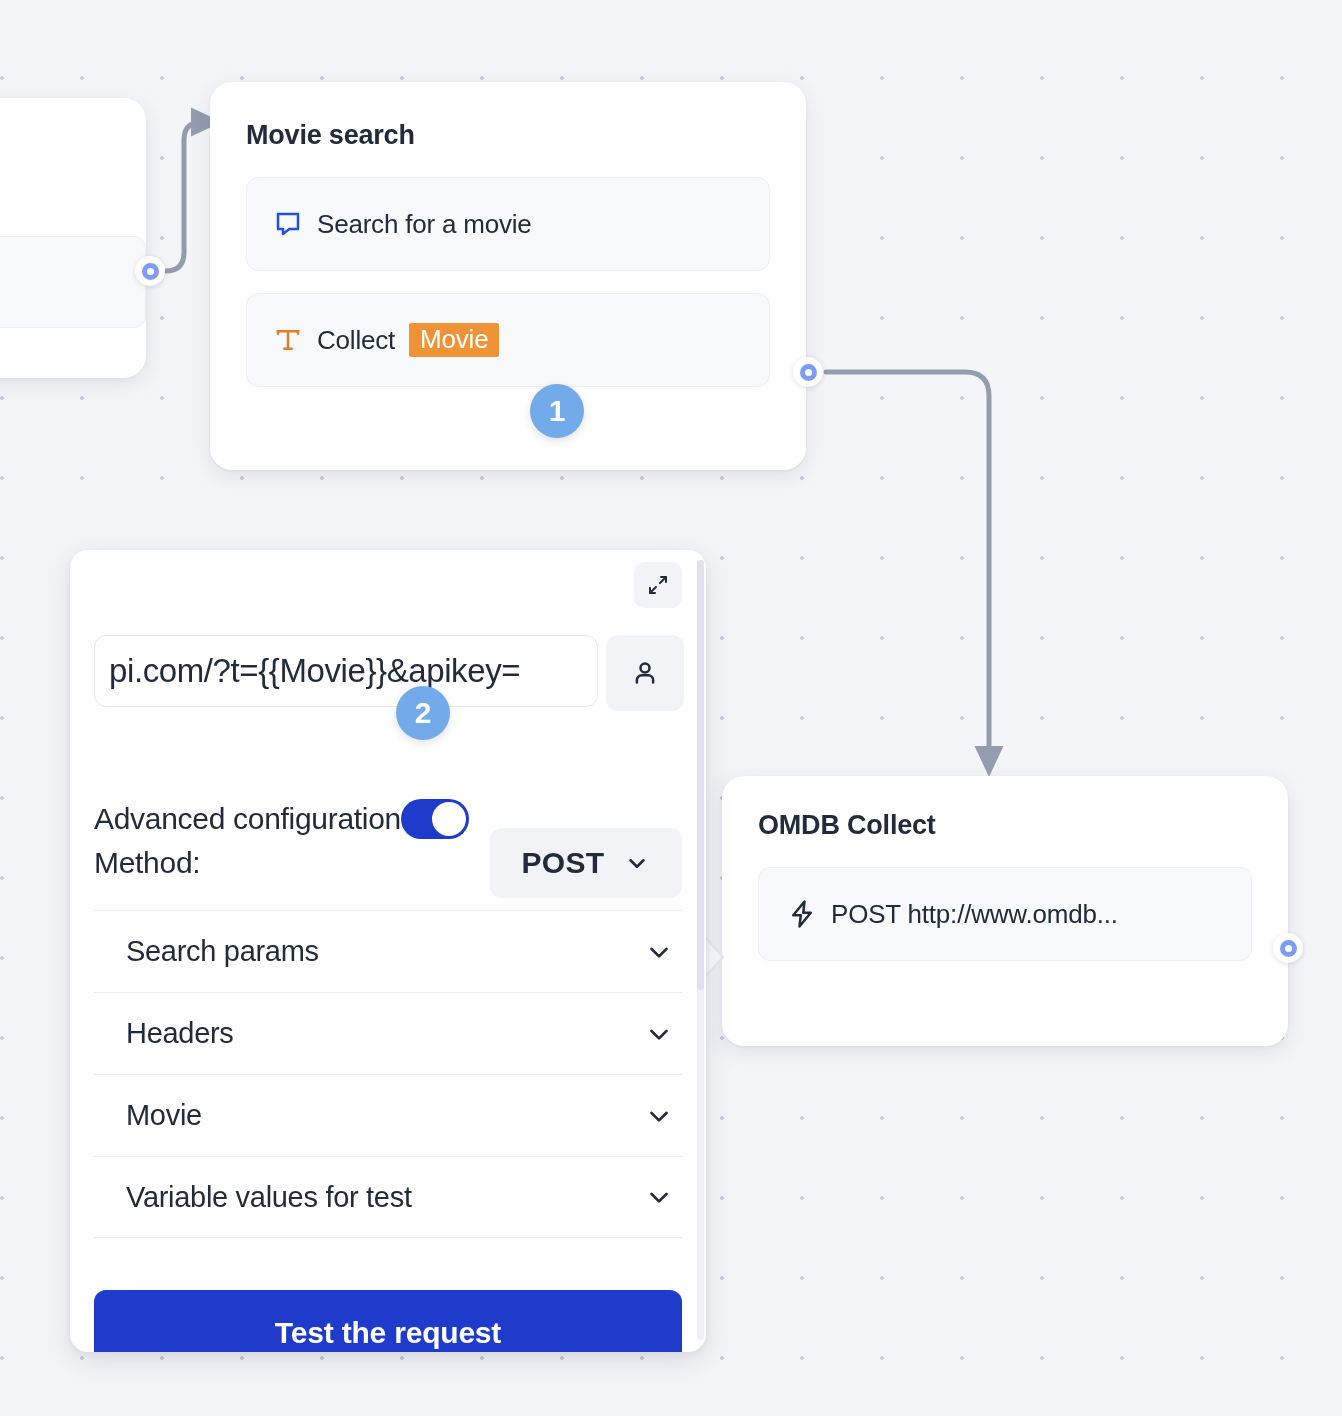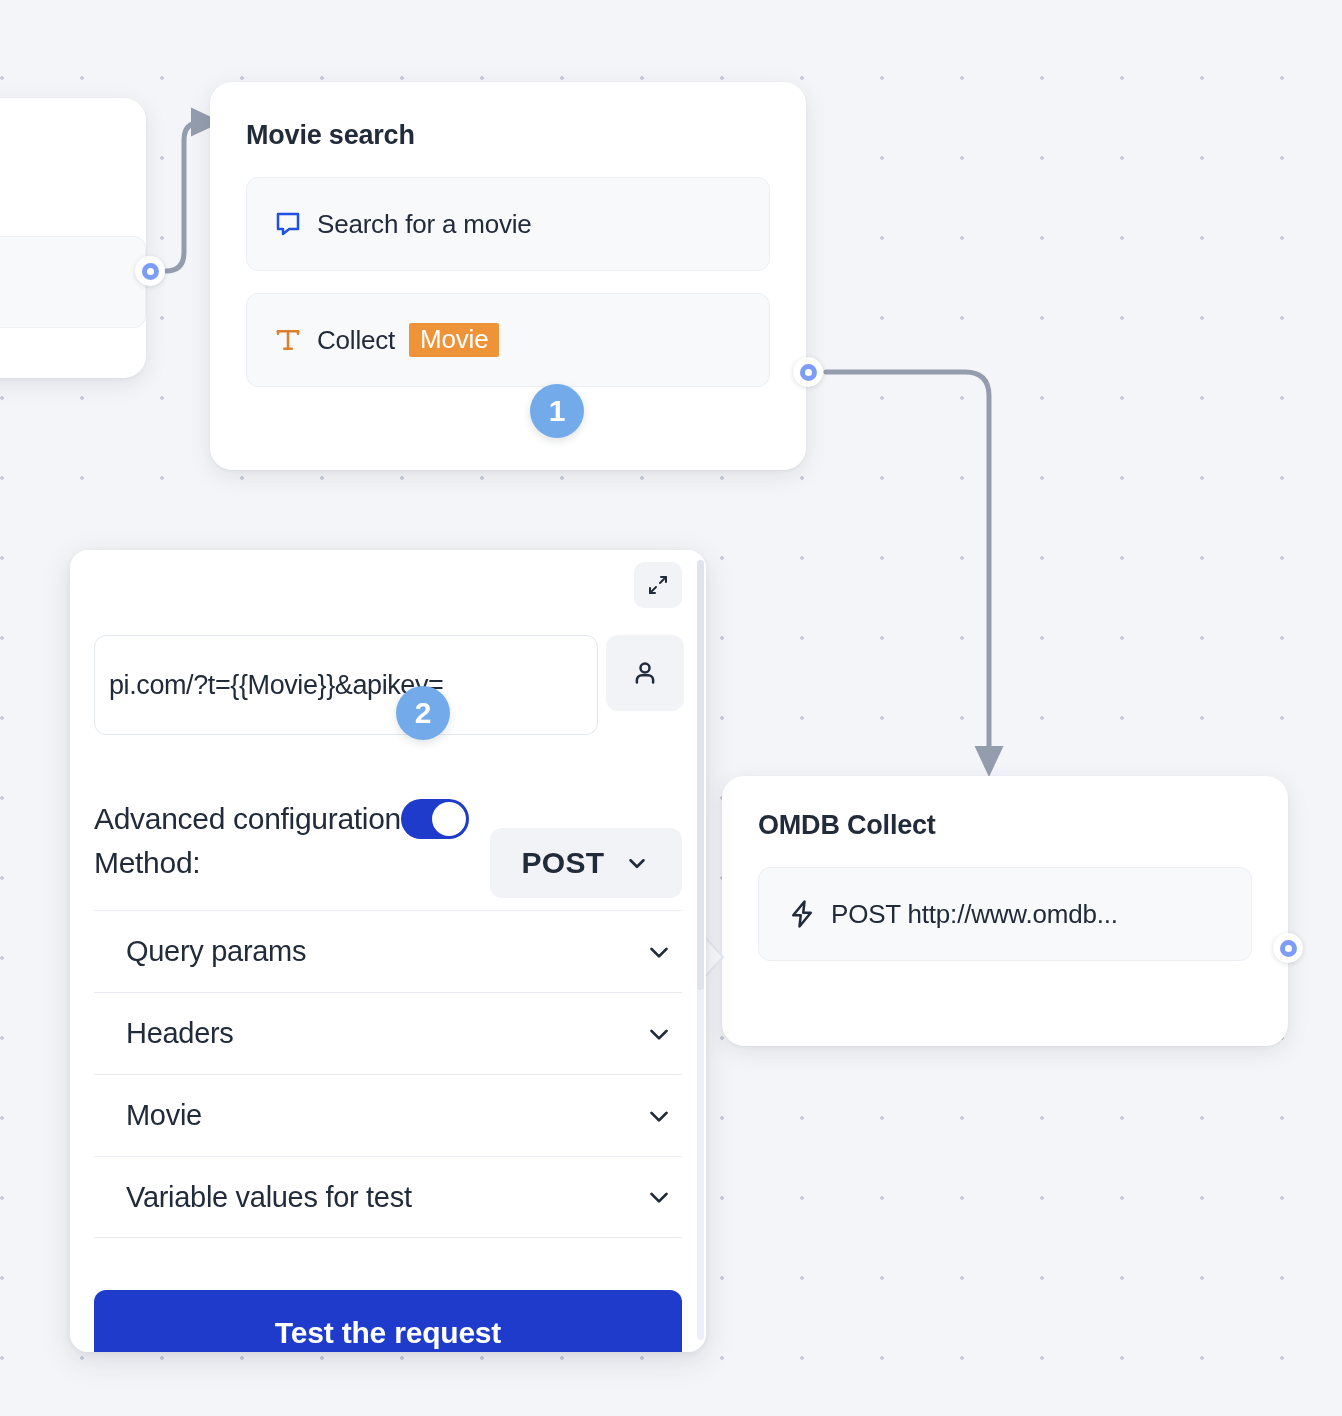--- a/index.html
+++ b/index.html
@@ -141,26 +141,26 @@
     position: absolute; right: 24px; top: 12px;
     width: 48px; height: 46px;
     background: #f1f3f7;
     border-radius: 10px;
     display: flex; align-items: center; justify-content: center;
     cursor: pointer;
   }
 
   .url-row { position: absolute; left: 24px; top: 85px; display: flex; gap: 8px; }
   .url-input {
-    width: 504px; height: 100px;
+    width: 504px; height: 72px;
     border: 1px solid #e3e7ee;
     border-radius: 12px;
     background: #ffffff;
     font-family: "Liberation Sans", sans-serif;
-    font-size: 27px;
+    font-size: 33px;
     letter-spacing: -0.4px;
     color: #222b3a;
     padding: 0 14px;
     outline: none;
     overflow: hidden;
     white-space: nowrap;
   }
   .user-btn {
     width: 78px; height: 76px;
     background: #f1f3f7;
@@ -350,21 +350,21 @@
         <div class="method-select">
           <span>POST</span>
           <svg class="chev" width="26" height="26" viewBox="0 0 24 24" fill="none" stroke="#222b3a" stroke-width="2.4" stroke-linecap="round" stroke-linejoin="round">
             <path d="M6 9.5 L12 15.5 L18 9.5"></path>
           </svg>
         </div>
       </div>
 
       <div class="accordion">
         <div class="acc-item">
-          <span class="acc-label">Query params</span>
+          <span class="acc-label">Search params</span>
           <svg width="30" height="30" viewBox="0 0 24 24" fill="none" stroke="#222b3a" stroke-width="2.2" stroke-linecap="round" stroke-linejoin="round">
             <path d="M6 9.5 L12 15.5 L18 9.5"></path>
           </svg>
         </div>
         <div class="acc-item">
           <span class="acc-label">Headers</span>
           <svg width="30" height="30" viewBox="0 0 24 24" fill="none" stroke="#222b3a" stroke-width="2.2" stroke-linecap="round" stroke-linejoin="round">
             <path d="M6 9.5 L12 15.5 L18 9.5"></path>
           </svg>
         </div>

